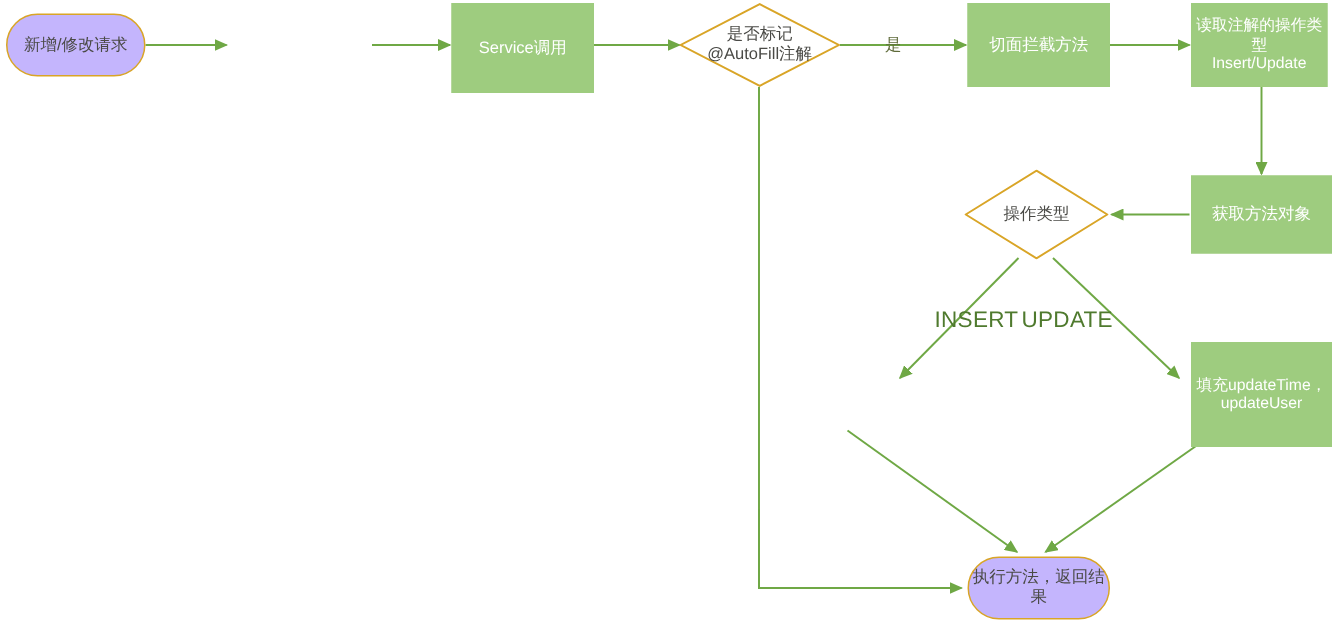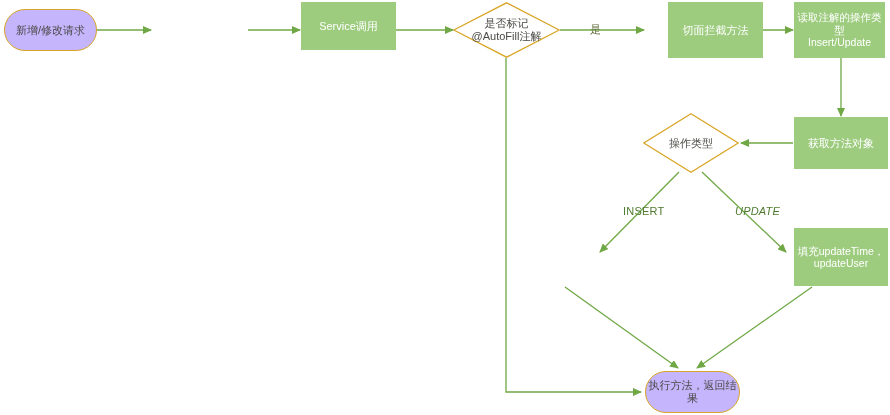--- a/index.html
+++ b/index.html
@@ -77,21 +77,21 @@
   }
   .elabel {
     position: absolute;
     font-size: 11px;
     color: #5f6b3a;
     white-space: nowrap;
     z-index: 3;
   }
   .elabel.en {
     color: #4f7a2e;
-    font-size: 11px;
+    font-size: 15px;
     letter-spacing: 0.2px;
   }
 </style>
 </head>
 <body>
 
 <div id="canvas">
 
   <svg id="edges" viewBox="0 0 890 415" xmlns="http://www.w3.org/2000/svg">
     <defs>
@@ -125,35 +125,35 @@
 
       <path d="M506,58 L506,392 L641,392"></path>
     </g>
   </svg>
 
   <div class="node term" style="left:4px; top:9px; width:93px; height:42px;">
     <span class="txt">新增/修改请求</span>
   </div>
 
 
-  <div class="node proc" style="left:301px; top:2px; width:95px; height:48px;">
+  <div class="node proc" style="left:301px; top:2px; width:95px; height:60px;">
     <span class="txt">Service调用</span>
   </div>
 
   <div class="node dec" style="left:453px; top:2px; width:107px; height:56px;">
     <svg class="dshape" viewBox="0 0 107 56" preserveAspectRatio="none">
       <polygon points="53.5,0.8 106.2,28 53.5,55.2 0.8,28" fill="#ffffff" stroke="#D9A527" stroke-width="1.3"></polygon>
     </svg>
     <span class="txt">是否标记
 @AutoFill注解</span>
   </div>
 
   <div class="elabel" style="left:590px; top:22px;">是</div>
 
-  <div class="node proc" style="left:645px; top:2px; width:95px; height:56px;margin-left:23px;">
+  <div class="node proc" style="left:645px; top:2px; width:95px; height:56px;">
     <span class="txt">切面拦截方法</span>
   </div>
 
   <div class="node proc small" style="left:794px; top:2px; width:91px; height:56px;">
     <span class="txt">读取注解的操作类型
 Insert/Update</span>
   </div>
 
   <div class="node dec" style="left:643px; top:113px; width:96px; height:60px;">
     <svg class="dshape" viewBox="0 0 96 60" preserveAspectRatio="none">
@@ -161,24 +161,24 @@
     </svg>
     <span class="txt">操作类型</span>
   </div>
 
   <div class="node proc" style="left:794px; top:117px; width:94px; height:52px;">
     <span class="txt">获取方法对象</span>
   </div>
 
   <div class="elabel en" style="left:623px; top:205px;">INSERT</div>
 
-  <div class="elabel en" style="left:735px; top:205px;font-style:italic;">UPDATE</div>
+  <div class="elabel en" style="left:681px; top:205px;">UPDATE</div>
 
 
-  <div class="node proc small" style="left:794px; top:228px; width:94px; height:58px;">
+  <div class="node proc small" style="left:794px; top:228px; width:94px; height:70px;">
     <span class="txt">填充updateTime，updateUser</span>
   </div>
 
   <div class="node term" style="left:645px; top:371px; width:95px; height:42px;justify-content:center;">
     <span class="txt">执行方法，返回结果</span>
   </div>
 
 </div>
 
 </body></html>

